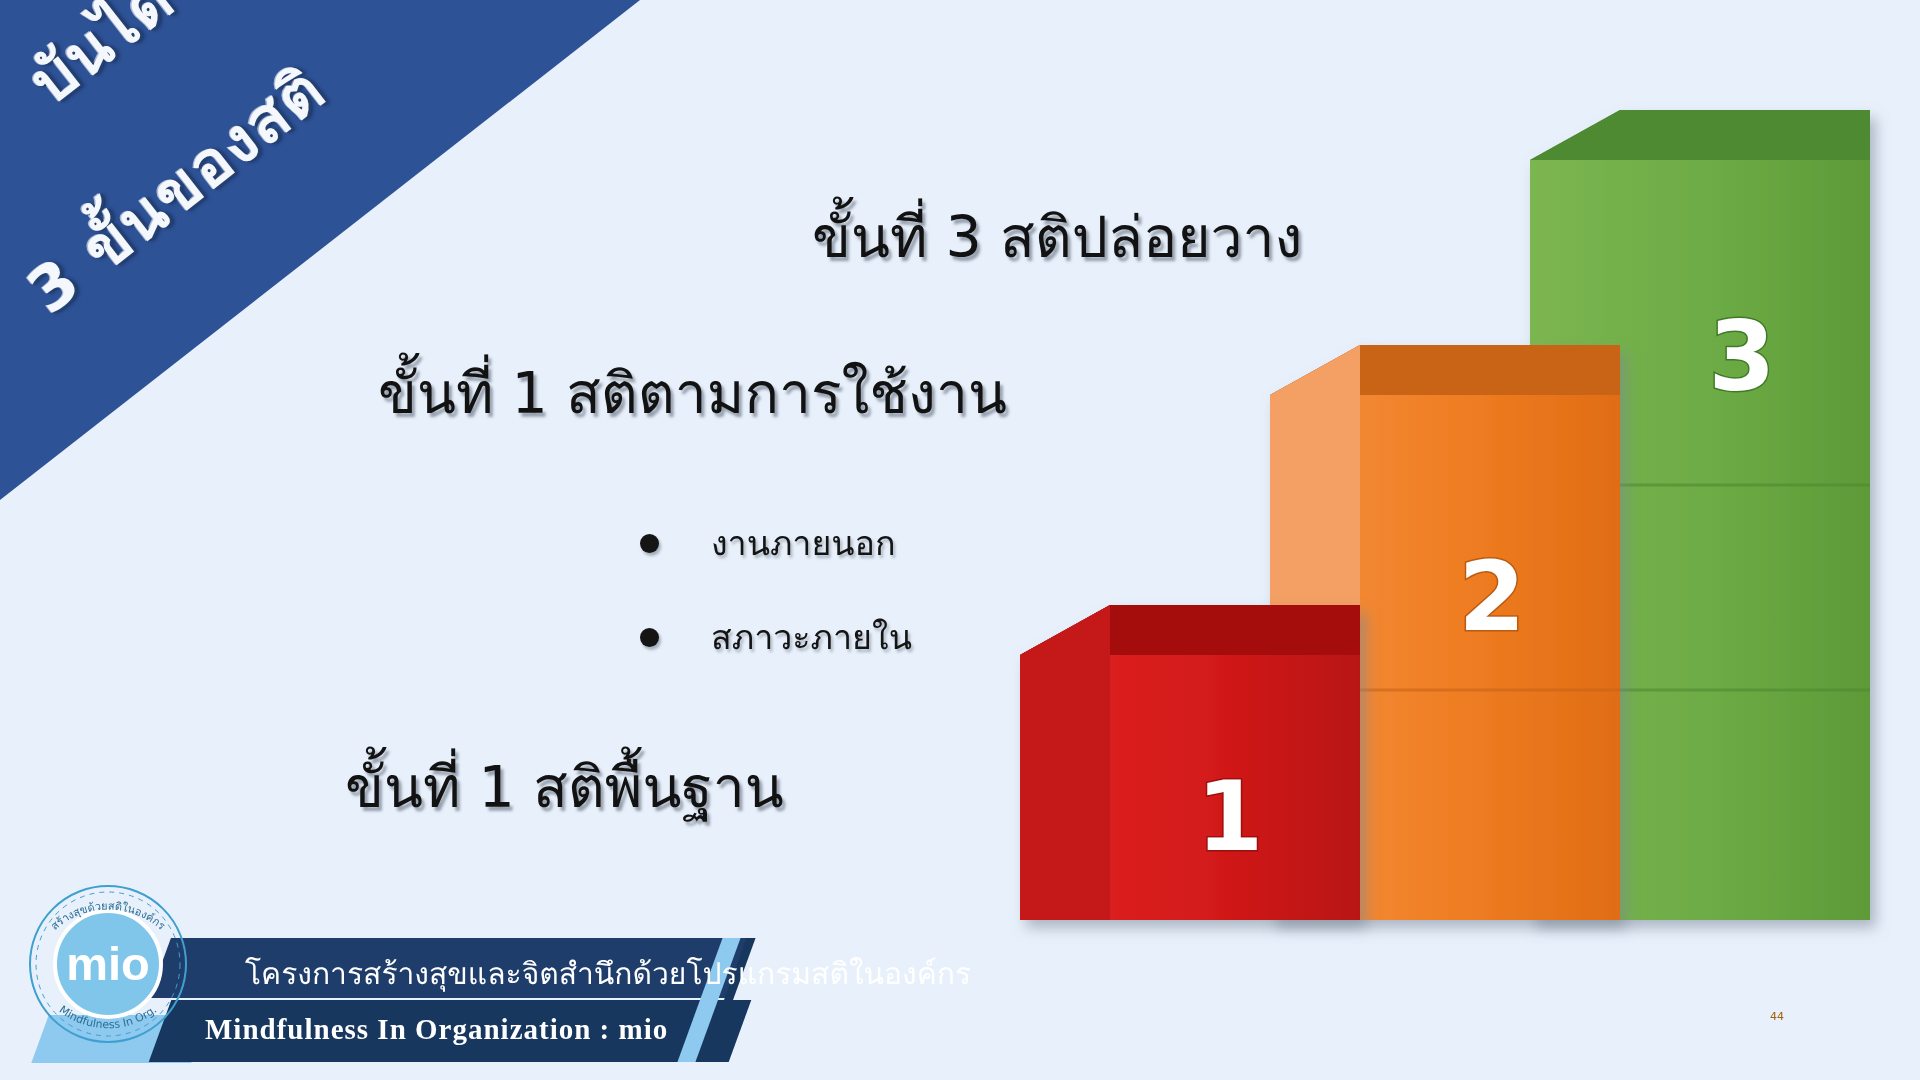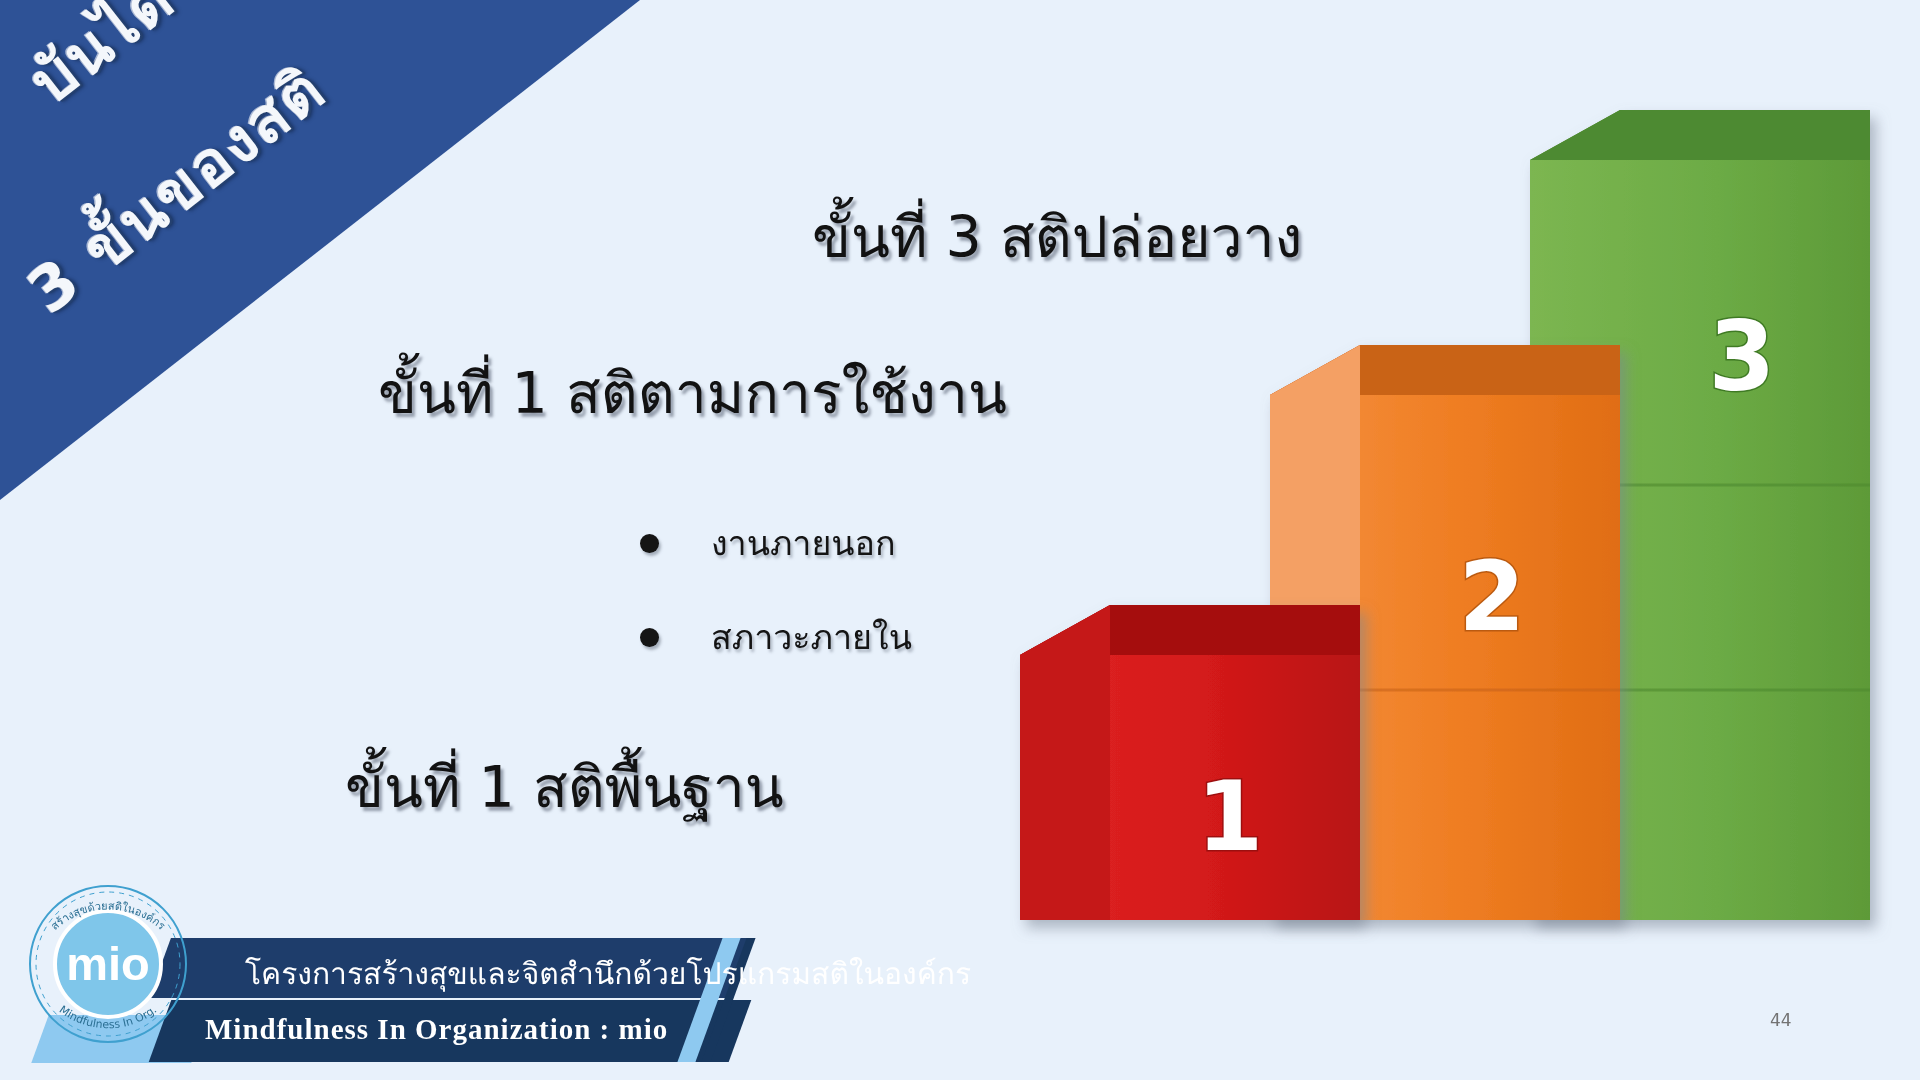--- a/index.html
+++ b/index.html
@@ -162,22 +162,22 @@
     color: #ffffff;
     font-family: "Liberation Serif", "DejaVu Serif", serif;
     letter-spacing: 1px;
     z-index: 8;
     white-space: nowrap;
     text-align: center;
   }
   .page-number {
     position: absolute;
     left: 1770px; top: 1010px;
-    font-size: 17px;
-    color: #737373;
+    font-size: 11px;
+    color: #a16207;
     z-index: 8;
   }
   .cube-number {
     font-weight: 700;
     fill: #ffffff;
     font-family: "DejaVu Sans", "Liberation Sans", sans-serif;
   }
 </style>
 </head>
 <body>

